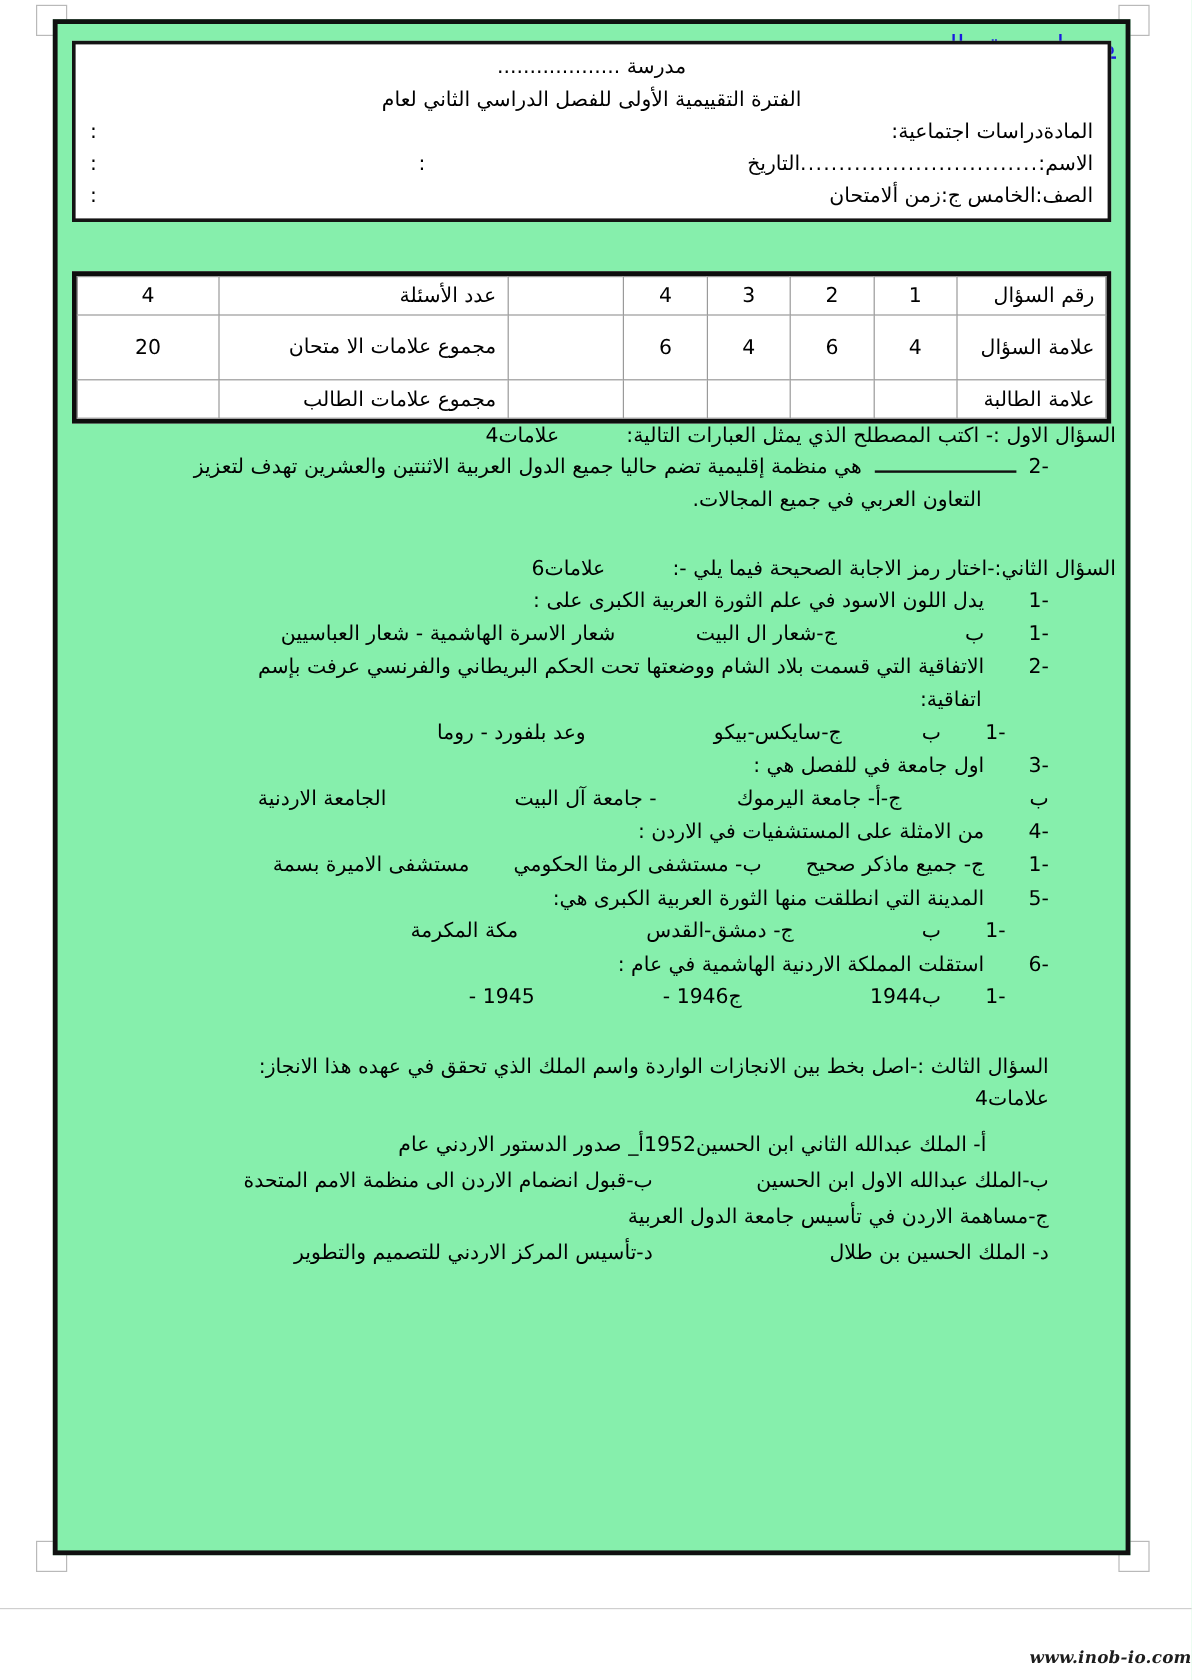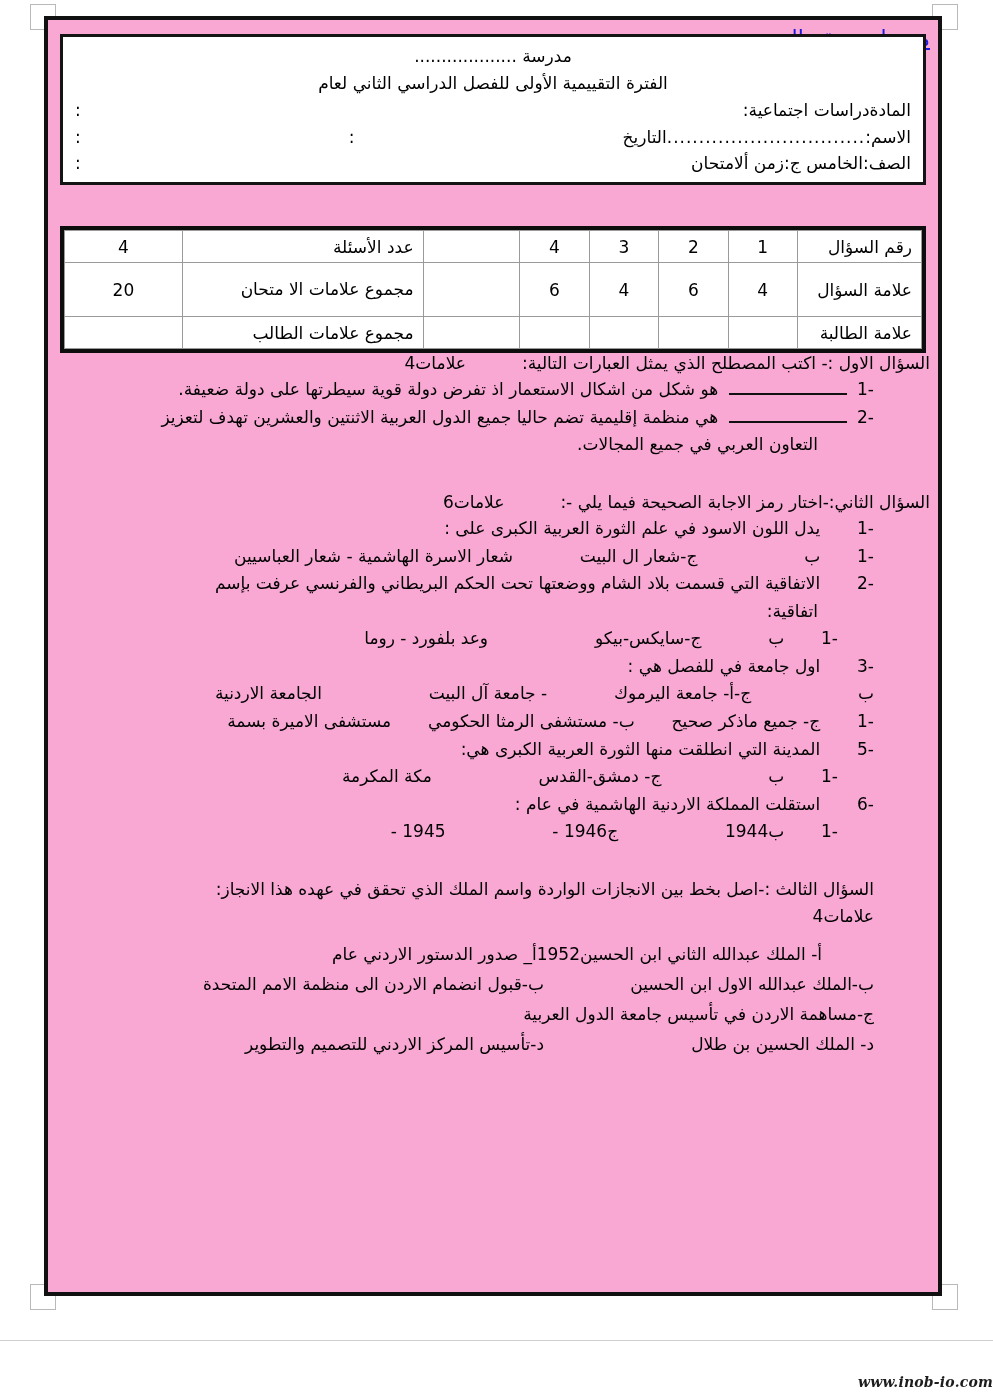--- a/index.html
+++ b/index.html
@@ -15,21 +15,21 @@
     color: #000000;
     overflow: hidden;
   }
 
   
   #page-sheet {
     position: absolute;
     left: 44px; top: 16px;
     width: 898px; height: 1280px;
     border: 4px solid #111111;
-    background: #f9a8d4;
+    background: #86efac;
   }
 
   
   .crop-mark {
     position: absolute;
     width: 26px; height: 26px;
     border: 1px solid #b9b9b9;
   }
   .crop-tl { left: 30px;  top: 4px; }
   .crop-tr { left: 932px; top: 4px; }
@@ -267,25 +267,20 @@
   </div>
 
   <div id="exam-body">
 
     <div class="q-block">
       <div class="q-title-row">
         <span>السؤال الاول :- اكتب المصطلح الذي يمثل العبارات التالية:</span>
         <span class="marks-tag">علامات4</span>
       </div>
 
-      <div class="q-line indent-1">
-        <span>-1</span>
-        <span class="blank-rule"></span>
-        <span>هو شكل من اشكال الاستعمار اذ تفرض دولة قوية سيطرتها على دولة ضعيفة.</span>
-      </div>
 
       <div class="q-line indent-1">
         <span>-2</span>
         <span class="blank-rule"></span>
         <span>هي منظمة إقليمية تضم حاليا جميع الدول العربية الاثنتين والعشرين تهدف لتعزيز</span>
       </div>
       <div class="q-line indent-3">التعاون العربي في جميع المجالات.</div>
     </div>
 
     <div class="spacer-28"></div>
@@ -336,20 +331,25 @@
         <span>ب</span>
         <span class="gap-lg"></span>
         <span>ج-أ- جامعة اليرموك</span>
         <span class="gap-md"></span>
         <span>- جامعة آل البيت</span>
         <span class="gap-lg"></span>
         <span>الجامعة الاردنية</span>
       </div>
 
       <div class="q-line indent-1">
+        <span>-4</span>
+        <span class="gap-sm"></span>
+        <span>من الامثلة على المستشفيات في الاردن :</span>
+      </div>
+      <div class="q-line indent-1">
         <span>-1</span>
         <span class="gap-sm"></span>
         <span>ج- جميع ماذكر صحيح</span>
         <span class="gap-sm"></span>
         <span>ب- مستشفى الرمثا الحكومي</span>
         <span class="gap-sm"></span>
         <span>مستشفى الاميرة بسمة</span>
       </div>
 
       <div class="q-line indent-1">

